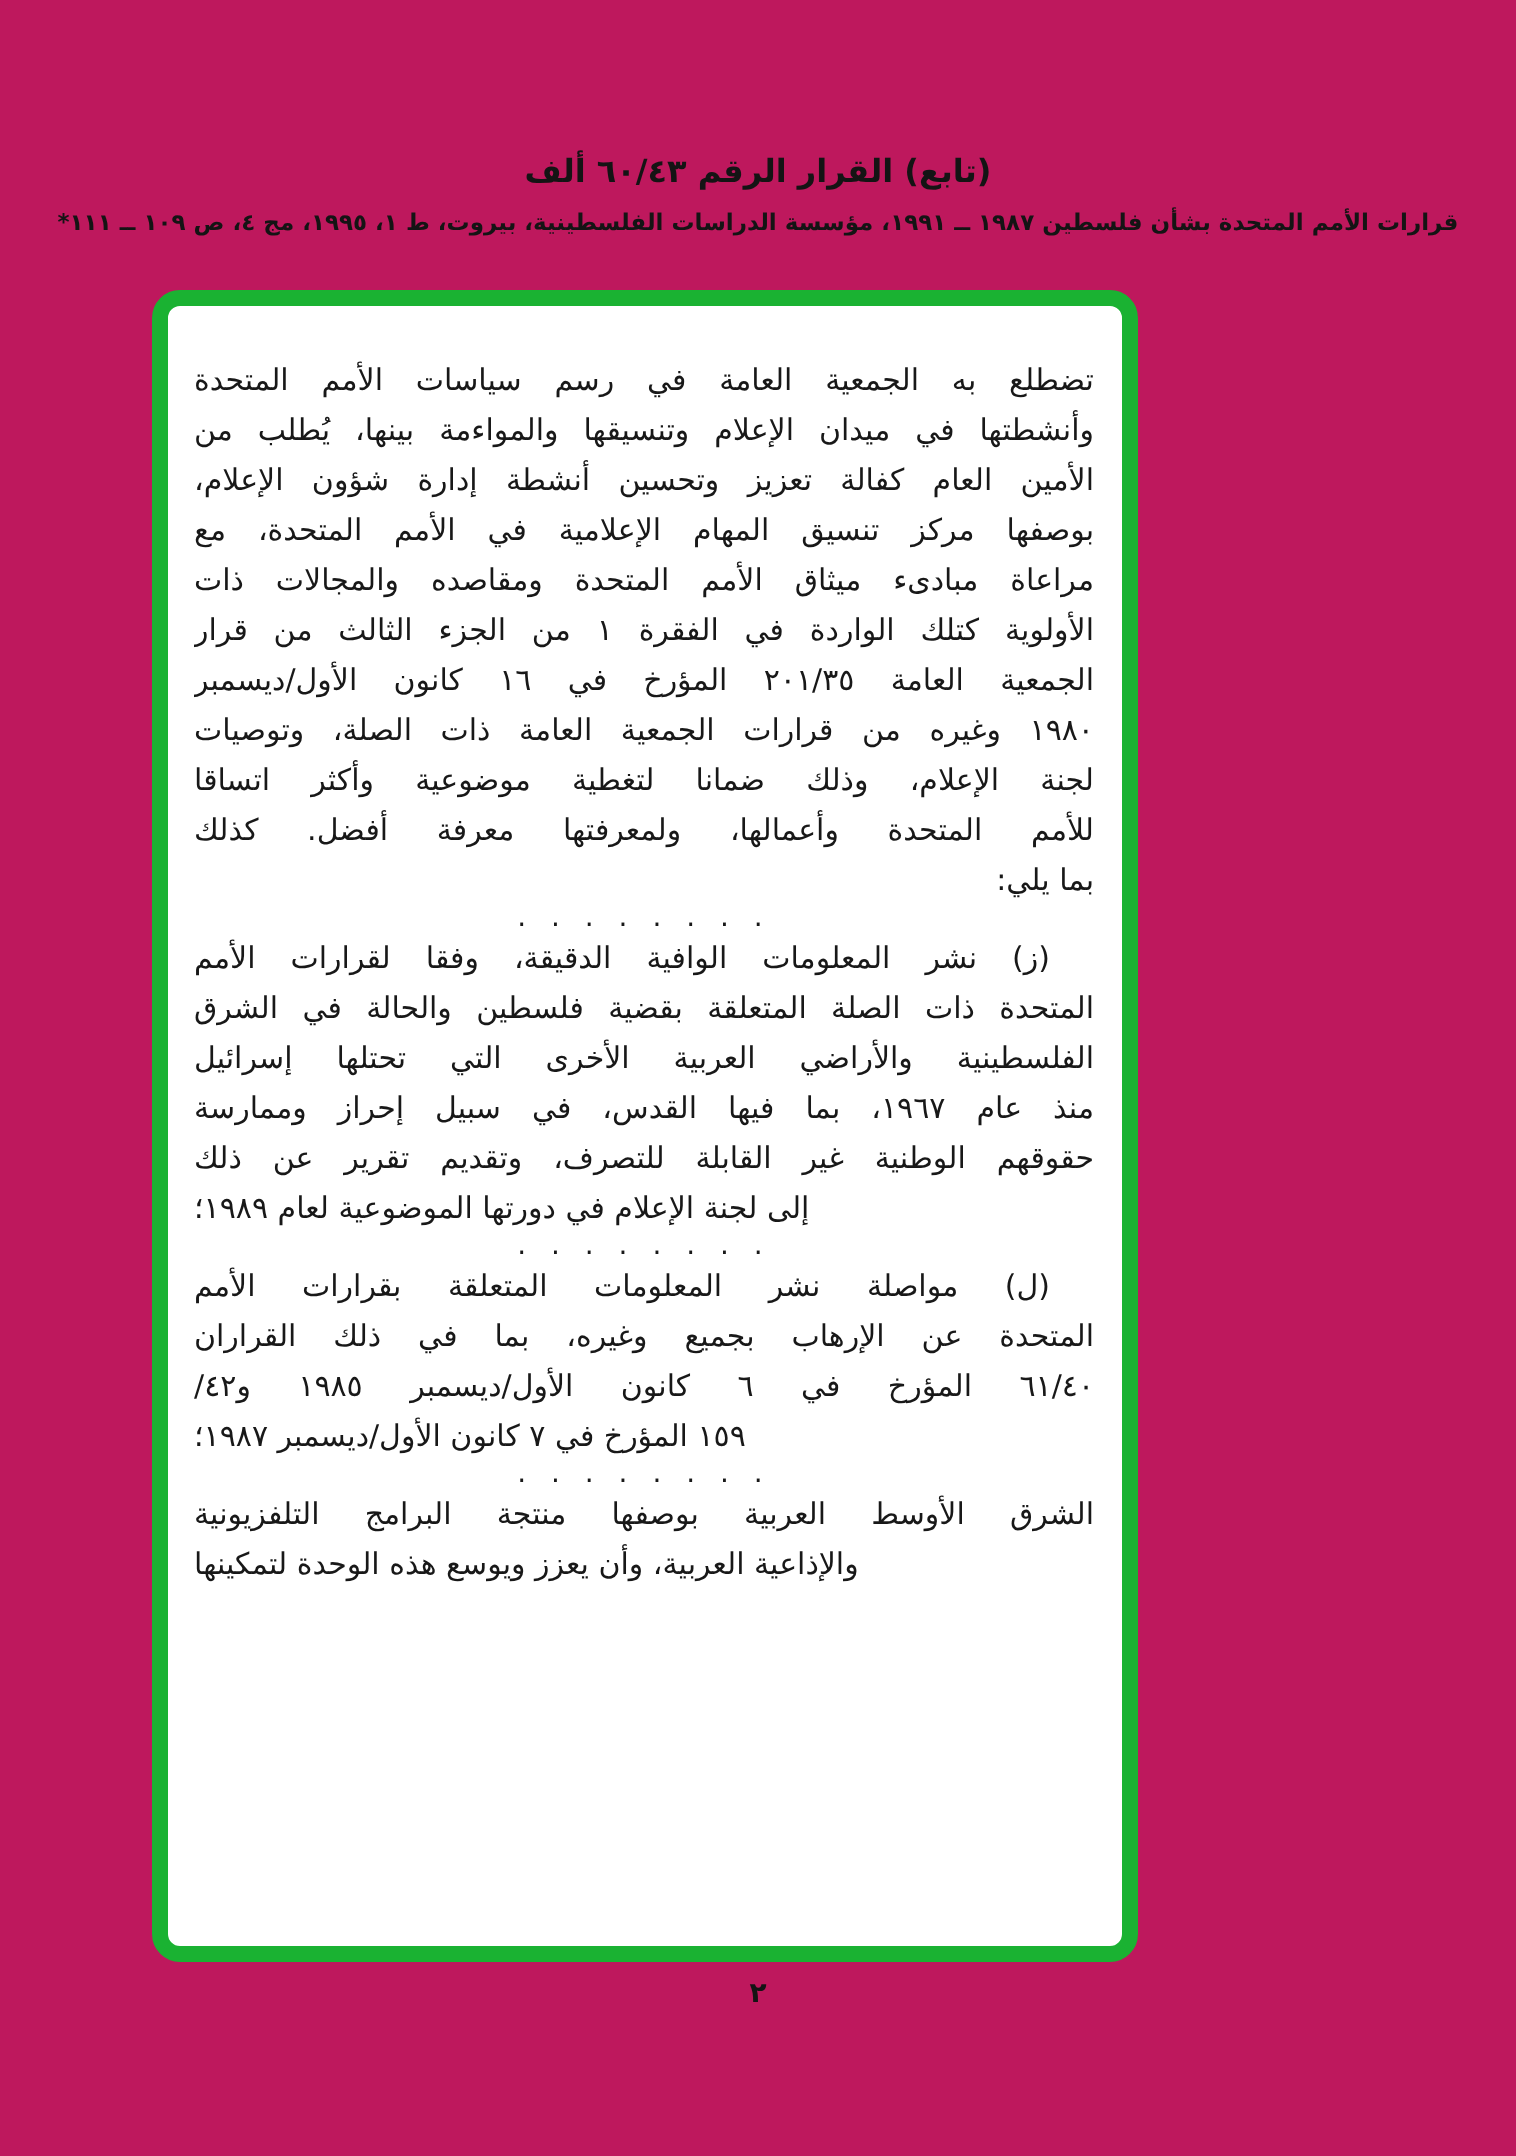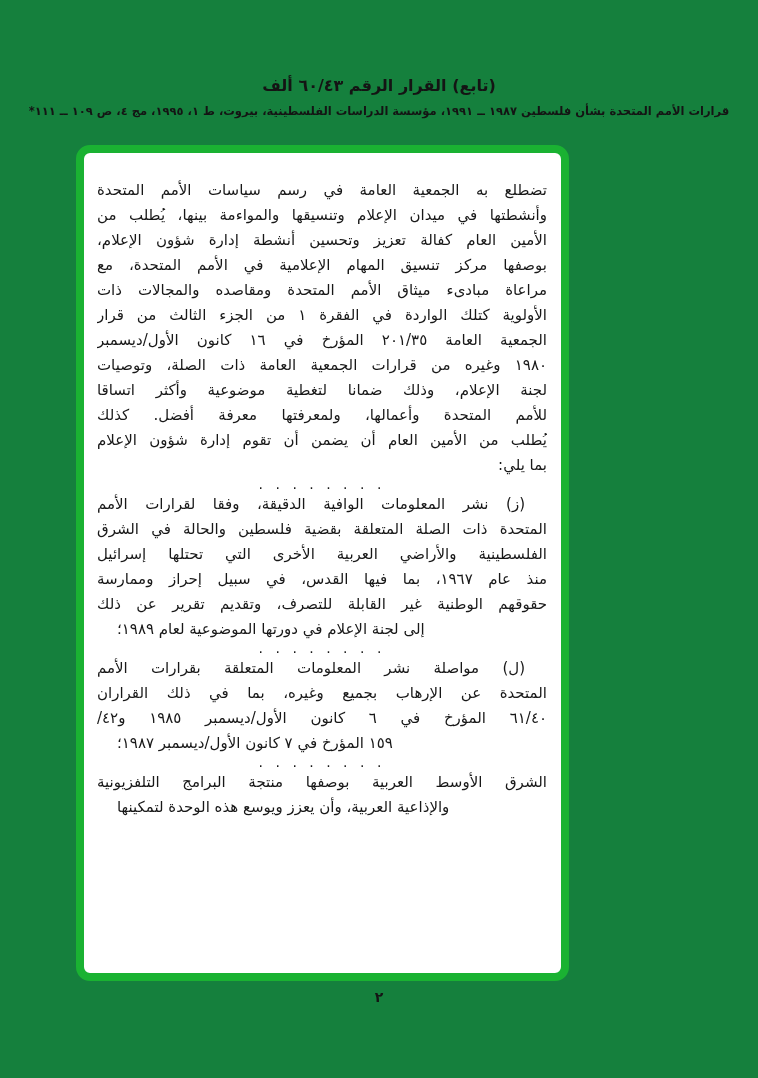--- a/index.html
+++ b/index.html
@@ -1,20 +1,20 @@
 <!DOCTYPE html>
 <html><head>
 <meta charset="utf-8">
 <style>
   html, body { margin: 0; padding: 0; background: #ffffff; }
   .page {
     position: relative;
     width: 758px;
     height: 1078px;
-    background: #15803d;
+    background: #be185d;
     font-family: "DejaVu Sans", sans-serif;
     color: #141414;
     overflow: hidden;
   }
   .header-title {
     position: absolute;
     top: 76px; left: 0; right: 0;
     direction: rtl;
     text-align: center;
     font-size: 16px;
@@ -56,21 +56,20 @@
   }
   .line.indent { padding-right: 22px; }
   .line.end-right {
     text-align: right;
     text-align-last: right;
     padding-left: 35px;
   }
   .line.end-left {
     text-align: left;
     text-align-last: left;
-    margin-left: 20px;
   }
   .dots {
     height: 14px;
     line-height: 13px;
     text-align: center;
     font-size: 14px;
     letter-spacing: 4px;
     direction: ltr;
     color: #181818;
   }
@@ -97,21 +96,20 @@
         <div class="line">تضطلع به الجمعية العامة في رسم سياسات الأمم المتحدة</div>
         <div class="line">وأنشطتها في ميدان الإعلام وتنسيقها والمواءمة بينها، يُطلب من</div>
         <div class="line">الأمين العام كفالة تعزيز وتحسين أنشطة إدارة شؤون الإعلام،</div>
         <div class="line">بوصفها مركز تنسيق المهام الإعلامية في الأمم المتحدة، مع</div>
         <div class="line">مراعاة مبادىء ميثاق الأمم المتحدة ومقاصده والمجالات ذات</div>
         <div class="line">الأولوية كتلك الواردة في الفقرة ١ من الجزء الثالث من قرار</div>
         <div class="line">الجمعية العامة ٢٠١/٣٥ المؤرخ في ١٦ كانون الأول/ديسمبر</div>
         <div class="line">١٩٨٠ وغيره من قرارات الجمعية العامة ذات الصلة، وتوصيات</div>
         <div class="line">لجنة الإعلام، وذلك ضمانا لتغطية موضوعية وأكثر اتساقا</div>
         <div class="line">للأمم المتحدة وأعمالها، ولمعرفتها معرفة أفضل. كذلك</div>
-        <div class="line">يُطلب من الأمين العام أن يضمن أن تقوم إدارة شؤون الإعلام</div>
         <div class="line end-right">بما يلي:</div>
       </div>
 
       <div class="dots">. . . . . . . .</div>
 
       <div class="para">
         <div class="line indent">(ز) نشر المعلومات الوافية الدقيقة، وفقا لقرارات الأمم</div>
         <div class="line">المتحدة ذات الصلة المتعلقة بقضية فلسطين والحالة في الشرق</div>
         <div class="line">الفلسطينية والأراضي العربية الأخرى التي تحتلها إسرائيل</div>
         <div class="line">منذ عام ١٩٦٧، بما فيها القدس، في سبيل إحراز وممارسة</div>

